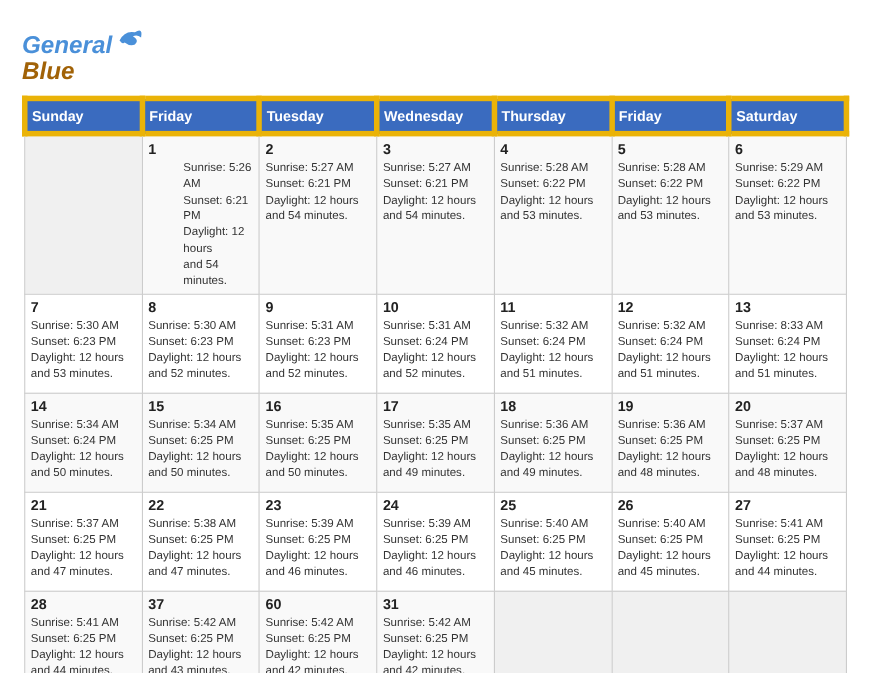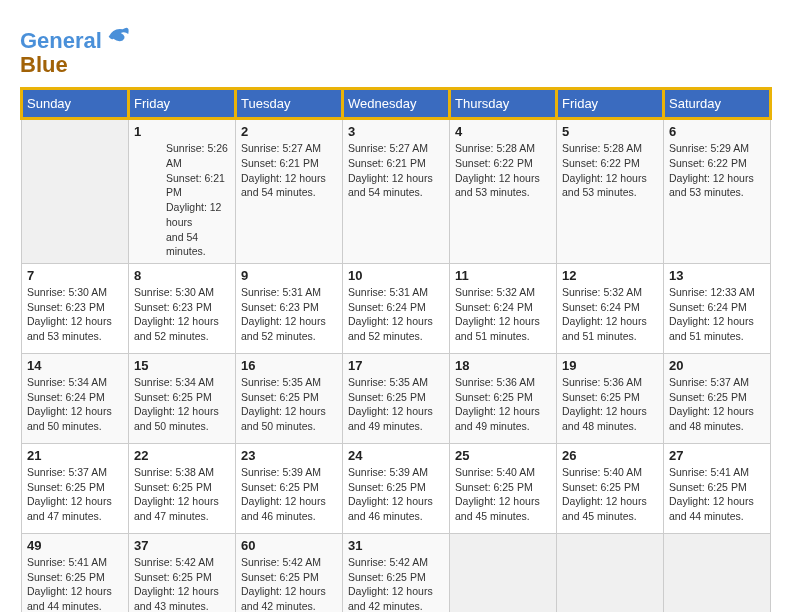--- a/index.html
+++ b/index.html
@@ -8,20 +8,21 @@
       background: #fff;
       width: 792px;
       min-height: 612px;
       padding: 20px;
     }
     .header {
       display: flex;
       justify-content: space-between;
       align-items: flex-start;
       margin-bottom: 10px;
+      font-style: italic;
     }
     .logo {
       display: flex;
       align-items: center;
     }
     .logo-text {
       font-size: 22px;
       font-weight: bold;
       color: #1a3a5c;
       line-height: 1.1;
@@ -51,22 +52,22 @@
       width: 100%;
       border-collapse: collapse;
       font-size: 11px;
     }
     .calendar thead th {
       background: #3a6bbf;
       color: #fff;
       padding: 6px 4px;
       text-align: left;
       font-size: 13px;
-      font-weight: normal;
-      border: 3px solid #eab308;
+      font-weight: bold;
+      border: 5px solid #eab308;
     }
     .calendar tbody td {
       border: 1px solid #ccc;
       padding: 4px 5px;
       vertical-align: top;
       width: calc(100% / 7);
       height: 90px;
       background: #fff;
     }
     .calendar tbody tr:nth-child(odd) td {
@@ -206,21 +207,21 @@
         </td>
         <td>
           <div class="day-number">12</div>
           <div class="day-info" style="white-space: pre-line;">Sunrise: 5:32 AM
 Sunset: 6:24 PM
 Daylight: 12 hours
 and 51 minutes.</div>
         </td>
         <td>
           <div class="day-number">13</div>
-          <div class="day-info" style="white-space: pre-line;">Sunrise: 12:33 AM
+          <div class="day-info" style="white-space: pre-line;">Sunrise: 8:33 AM
 Sunset: 6:24 PM
 Daylight: 12 hours
 and 51 minutes.</div>
         </td>
       </tr>
       <tr class="week-row">
         <td>
           <div class="day-number">14</div>
           <div class="day-info" style="white-space: pre-line;">Sunrise: 5:34 AM
 Sunset: 6:24 PM
@@ -316,21 +317,21 @@
         <td>
           <div class="day-number">27</div>
           <div class="day-info" style="white-space: pre-line;">Sunrise: 5:41 AM
 Sunset: 6:25 PM
 Daylight: 12 hours
 and 44 minutes.</div>
         </td>
       </tr>
       <tr class="week-row">
         <td>
-          <div class="day-number">49</div>
+          <div class="day-number">28</div>
           <div class="day-info" style="white-space: pre-line;">Sunrise: 5:41 AM
 Sunset: 6:25 PM
 Daylight: 12 hours
 and 44 minutes.</div>
         </td>
         <td>
           <div class="day-number">37</div>
           <div class="day-info" style="white-space: pre-line;">Sunrise: 5:42 AM
 Sunset: 6:25 PM
 Daylight: 12 hours

